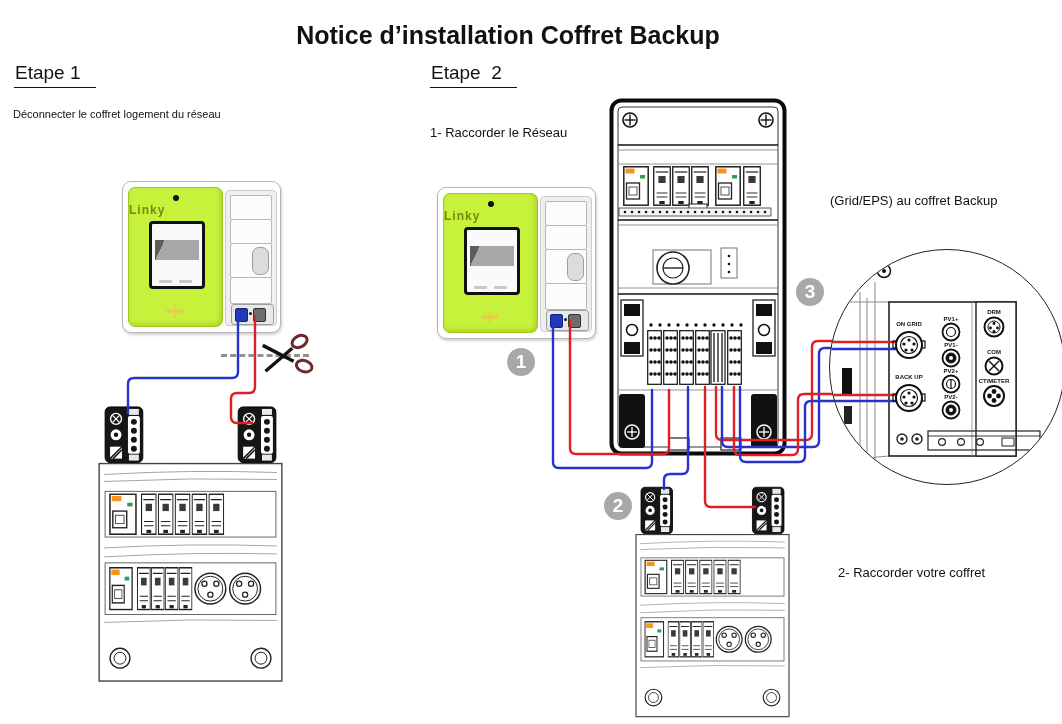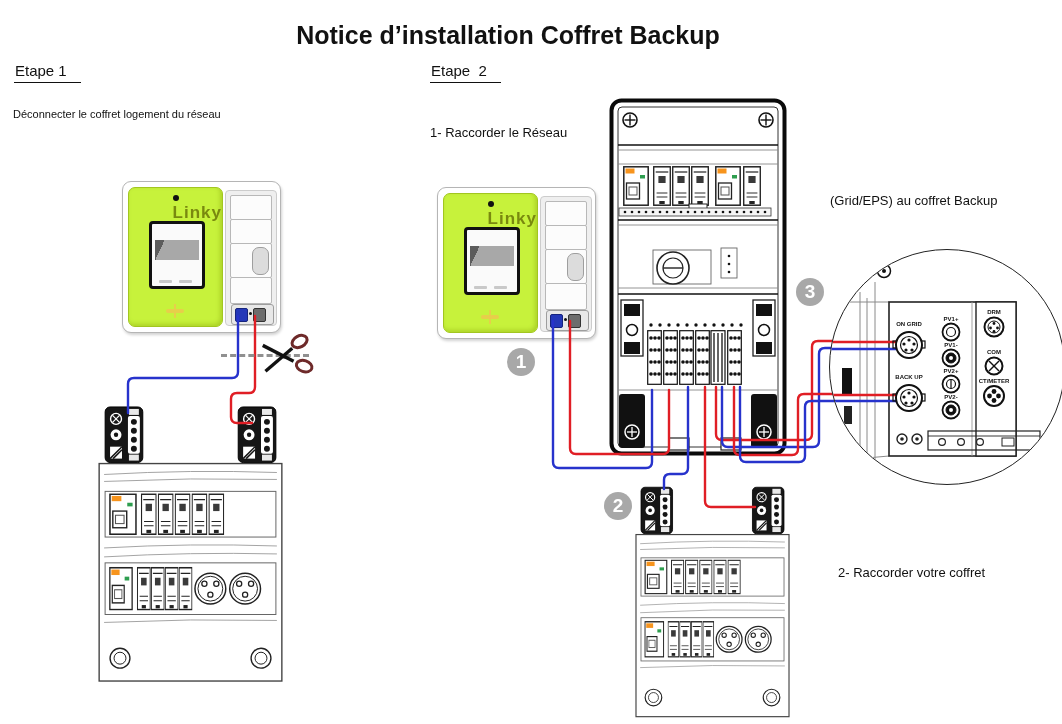--- a/index.html
+++ b/index.html
@@ -1,36 +1,36 @@
 <!DOCTYPE html>
 <html><head>
 <meta charset="utf-8">
 <style>
   html,body{margin:0;padding:0}
   body{width:1062px;height:724px;position:relative;overflow:hidden;background:#fff;
        font-family:"Liberation Sans",sans-serif;color:#1a1a1a}
   .abs{position:absolute}
   .title{left:0;top:4px;width:1016px;text-align:center;font-size:25px;font-weight:bold;color:#111}
-  .step-head{font-size:15px;color:#111;border-bottom:1.5px solid #111;padding:0 10px 3px 1px;white-space:pre}
+  .step-head{font-size:19px;color:#111;border-bottom:1.5px solid #111;padding:0 10px 3px 1px;white-space:pre}
   .s1-head{left:14px;top:62px}
   .s2-head{left:430px;top:62px}
   .desc{font-size:11px;color:#111}
   .s1-desc{left:13px;top:108px}
   .note{font-size:13px;line-height:21px;color:#111}
   .note1{left:430px;top:122px}
   .note3{left:830px;top:190px}
   .note2{left:838px;top:562px}
 
   
   .meter{width:157px;height:150px;background:#fff;border:1.5px solid #b5b5b5;border-radius:9px;
          box-shadow:1px 2px 3px rgba(0,0,0,.18)}
   .m-green{position:absolute;left:5px;top:5px;width:93px;height:138px;background:#c7f23b;
            border:1px solid #a2c620;border-radius:7px;box-shadow:inset -2px -2px 4px rgba(120,150,0,.35)}
   .m-dot{position:absolute;left:44px;top:7px;width:6px;height:6px;background:#111;border-radius:50%}
-  .m-brand{position:absolute;left:0;right:0;top:15px;text-align:right;font-size:17px;font-weight:bold;
+  .m-brand{position:absolute;left:0;right:0;top:15px;text-align:left;font-size:12px;font-weight:bold;
            color:#79890f;letter-spacing:1px}
   .m-display{position:absolute;left:20px;top:33px;width:50px;height:62px;background:#fafafa;
              border:3px solid #111;border-radius:4px}
   .m-band{position:absolute;left:3px;top:16px;right:3px;height:20px;
           background:linear-gradient(115deg,#5c5c5c 18%,#a8a8a8 18%)}
   .m-btn{position:absolute;bottom:3px;width:13px;height:3px;background:#c9c9c9;border-radius:1px}
   .m-btn.b1{left:7px}.m-btn.b2{left:27px}
   .m-seal{position:absolute;left:37px;bottom:13px;width:18px;height:4px;background:#e7cf4a;border-radius:2px}
   .m-seal::after{content:"";position:absolute;left:8px;top:-5px;width:2px;height:14px;background:#e7cf4a}
   .m-right{position:absolute;left:102px;top:8px;width:50px;height:134px;background:#efefef;

